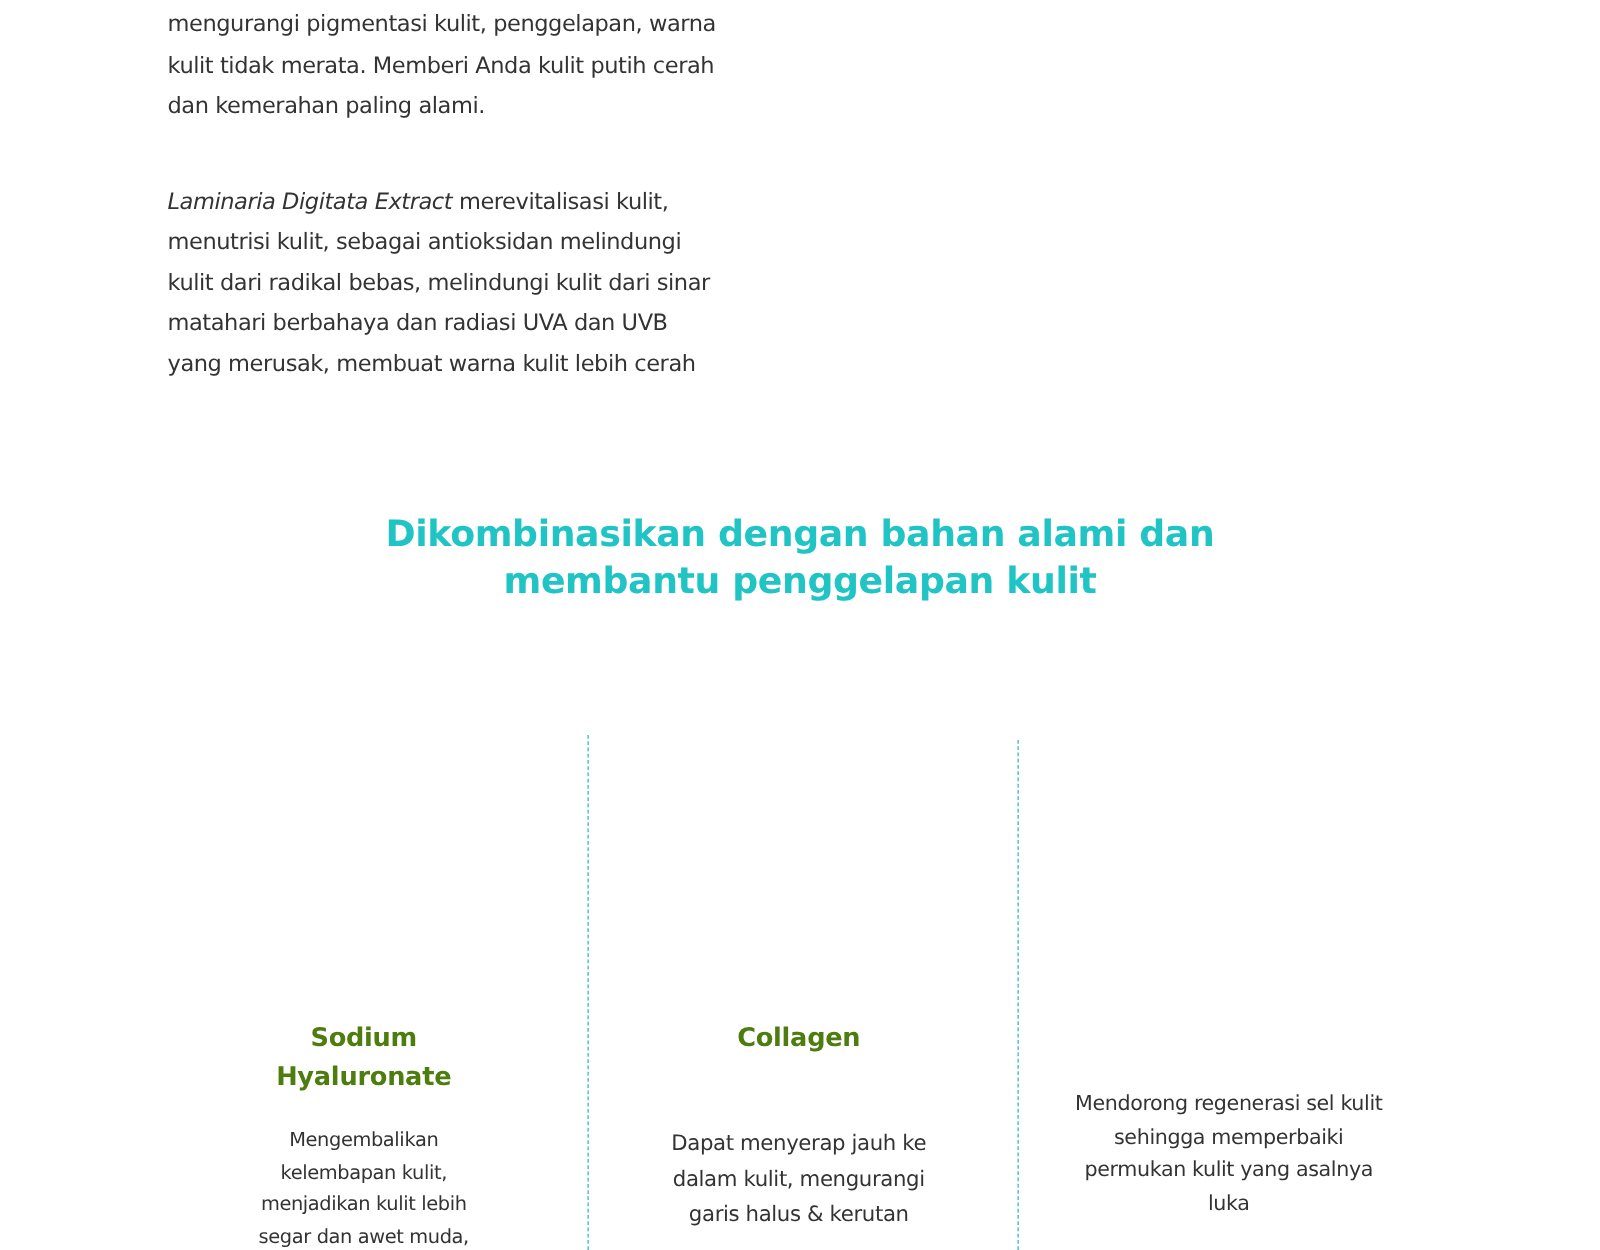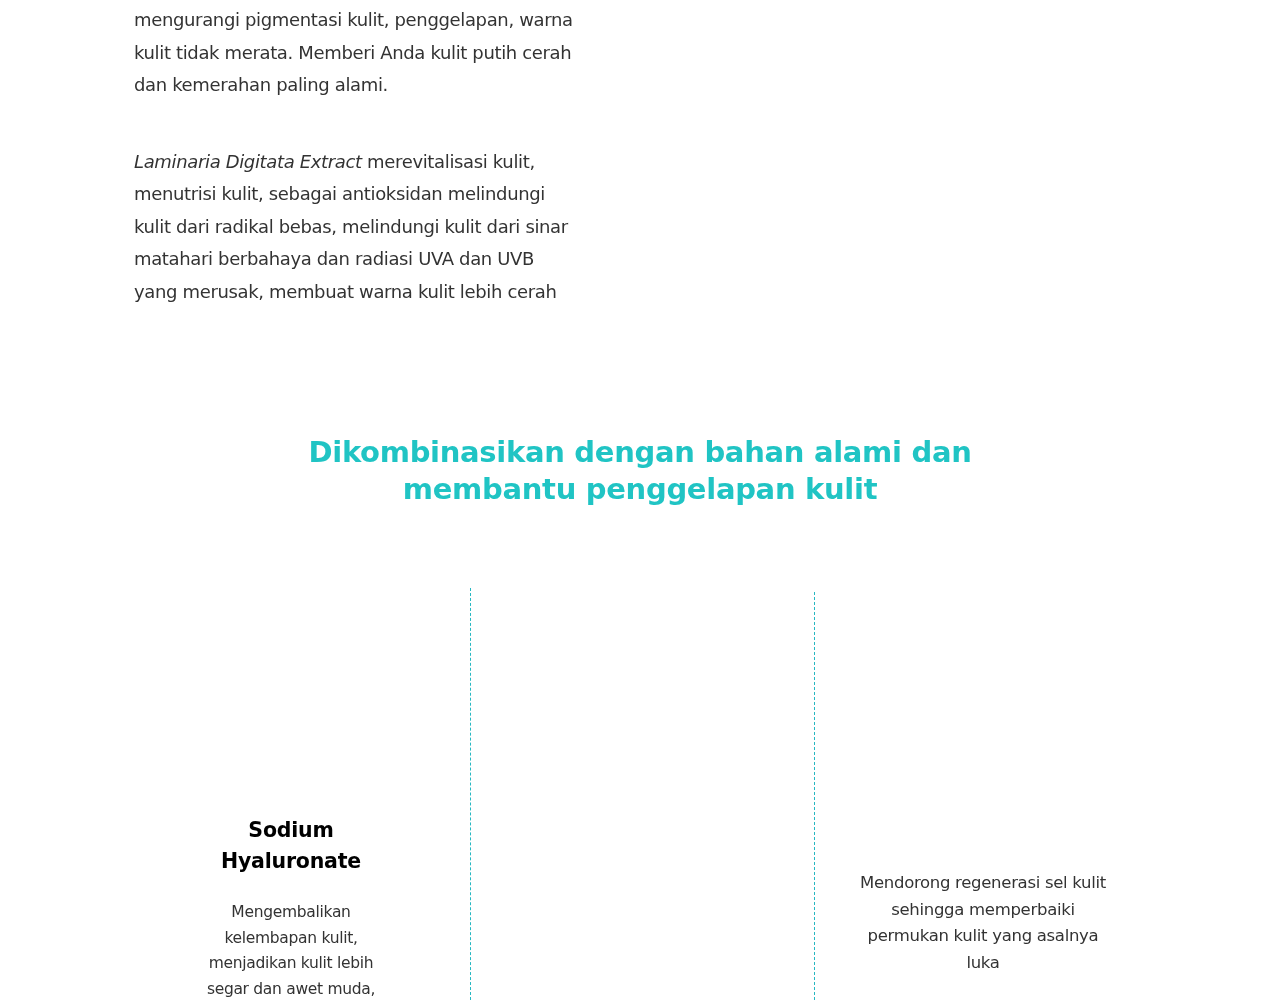--- a/index.html
+++ b/index.html
@@ -30,21 +30,21 @@
     }
     .intro p + p {
       margin-top: 44px;
     }
     .intro em {
       font-style: italic;
     }
     .section-heading {
       position: absolute;
       left: 0;
-      top: 434px;
+      top: 409px;
       width: 1280px;
       text-align: center;
       font-size: 29px;
       line-height: 37px;
       font-weight: bold;
       color: #20c4c4;
       letter-spacing: -0.3px;
     }
     .section-heading span {
       display: block;
@@ -57,21 +57,21 @@
     .divider.d1 { left: 470px; top: 588px; height: 412px; }
     .divider.d2 { left: 814px; top: 592px; height: 408px; }
     .col {
       position: absolute;
       text-align: center;
     }
     .col-title {
       font-weight: bold;
       font-size: 20.5px;
       line-height: 31px;
-      color: #000000;
+      color: #4d7c0f;
       letter-spacing: -0.2px;
     }
     .col-desc {
       color: #333333;
       letter-spacing: -0.3px;
     }
     .col1 { left: 190px; width: 202px; top: 815px; }
     .col1 .col-desc { margin-top: 23px; font-size: 15.5px; line-height: 25.5px; }
     .col2 { left: 530px; width: 218px; top: 815px; }
     .col2 .col-desc { margin-top: 55px; font-size: 17px; line-height: 28.5px; }
@@ -93,17 +93,19 @@
 
 <div class="divider d1"></div>
 <div class="divider d2"></div>
 
 <div class="col col1">
   <div class="col-title">Sodium Hyaluronate</div>
   <div class="col-desc">Mengembalikan kelembapan kulit, menjadikan kulit lebih segar dan awet muda,</div>
 </div>
 
 <div class="col col2">
+  <div class="col-title">Collagen</div>
+  <div class="col-desc">Dapat menyerap jauh ke dalam kulit, mengurangi garis halus &amp; kerutan</div>
 </div>
 
 <div class="col col3">
   <div class="col-desc">Mendorong regenerasi sel kulit sehingga memperbaiki permukan kulit yang asalnya luka</div>
 </div>
 
 </body></html>

